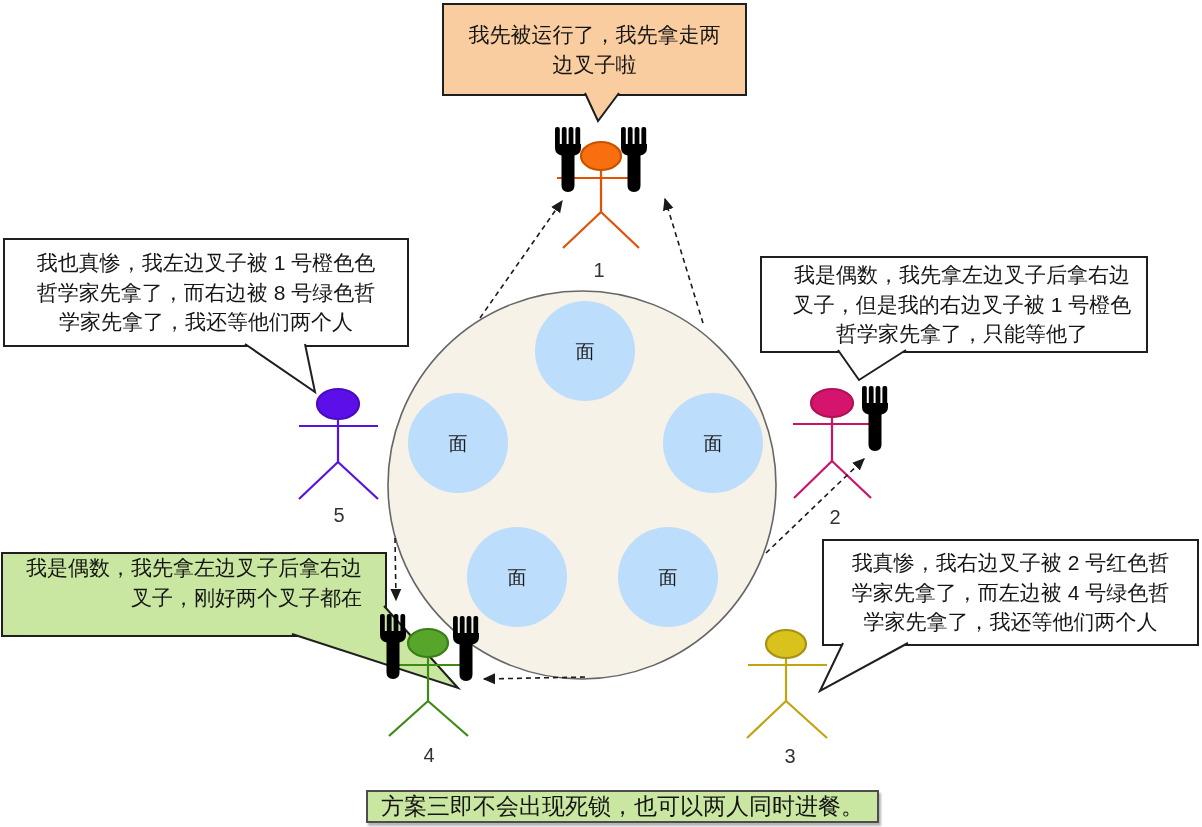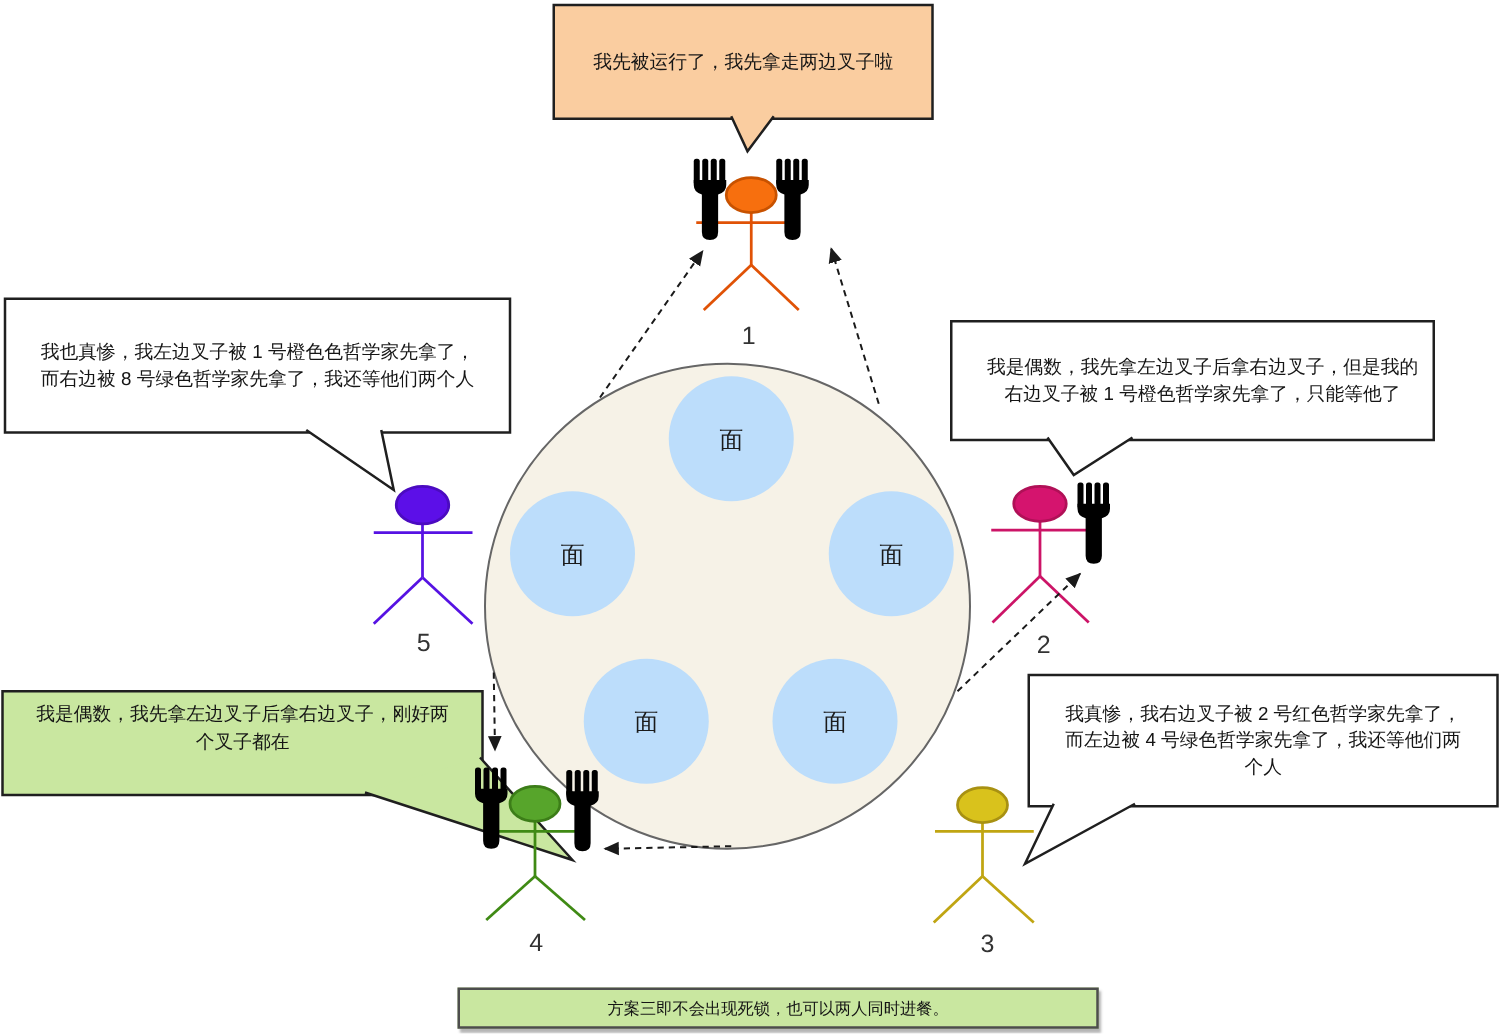--- a/index.html
+++ b/index.html
@@ -3,36 +3,36 @@
 <meta charset="utf-8">
 <style>
   html,body{margin:0;padding:0;background:#fff;}
   .canvas{
     position:relative;width:1202px;height:827px;background:#fff;
     font-family:"Liberation Sans","DejaVu Sans",sans-serif;overflow:hidden;
   }
   .canvas svg{position:absolute;left:0;top:0;}
   .bubble-text{
     position:absolute;display:flex;align-items:center;justify-content:center;
-    text-align:center;font-size:15px;line-height:1.42;color:#151515;
+    text-align:center;font-size:21px;line-height:1.42;color:#151515;
     box-sizing:border-box;padding:2px 24px;white-space:pre-wrap;
   }
   .num-label{
     position:absolute;transform:translate(-50%,-50%);
     font-size:20px;color:#333;
   }
   .plate-label{
     position:absolute;transform:translate(-50%,-50%);
     font-size:19px;color:#1a1a1a;
   }
   .caption-box{
     position:absolute;left:366px;top:790px;width:513px;height:33px;
     box-sizing:border-box;border:2px solid #4d4d4d;
     display:flex;align-items:center;justify-content:center;
-    font-size:13px;color:#151515;
+    font-size:23px;color:#151515;
     box-shadow:2px 3px 2px rgba(90,90,90,.45);
   }
 </style>
 </head>
 <body>
 
 <div class="canvas">
 
   <svg width="1202" height="827" viewBox="0 0 1202 827">
     <defs>
@@ -137,21 +137,21 @@
       <path d="M 585 677 L 484 679"></path>
     </g>
   </svg>
 
   <div class="bubble-text" style="left:443px;top:4px;width:303px;height:91px;">我先被运行了，我先拿走两边叉子啦</div>
 
   <div class="bubble-text" style="left:4px;top:239px;width:404px;height:107px;">我也真惨，我左边叉子被 1 号橙色色哲学家先拿了，而右边被 8 号绿色哲学家先拿了，我还等他们两个人</div>
 
   <div class="bubble-text" style="left:761px;top:257px;width:402px;height:95px;">我是偶数，我先拿左边叉子后拿右边叉子，但是我的右边叉子被 1 号橙色哲学家先拿了，只能等他了</div>
 
-  <div class="bubble-text" style="left:2px;top:553px;width:384px;height:59px;">我是偶数，我先拿左边叉子后拿右边叉子，刚好两个叉子都在</div>
+  <div class="bubble-text" style="left:2px;top:553px;width:384px;height:59px;text-align:right;">我是偶数，我先拿左边叉子后拿右边叉子，刚好两个叉子都在</div>
 
   <div class="bubble-text" style="left:823px;top:540px;width:375px;height:105px;border-radius:14px;">我真惨，我右边叉子被 2 号红色哲学家先拿了，而左边被 4 号绿色哲学家先拿了，我还等他们两个人</div>
 
   <div class="plate-label" style="left:585px;top:352px;">面</div>
   <div class="plate-label" style="left:458px;top:444px;">面</div>
   <div class="plate-label" style="left:713px;top:444px;">面</div>
   <div class="plate-label" style="left:517px;top:578px;">面</div>
   <div class="plate-label" style="left:668px;top:578px;">面</div>
 
   <div class="num-label" style="left:599px;top:270px;">1</div>

